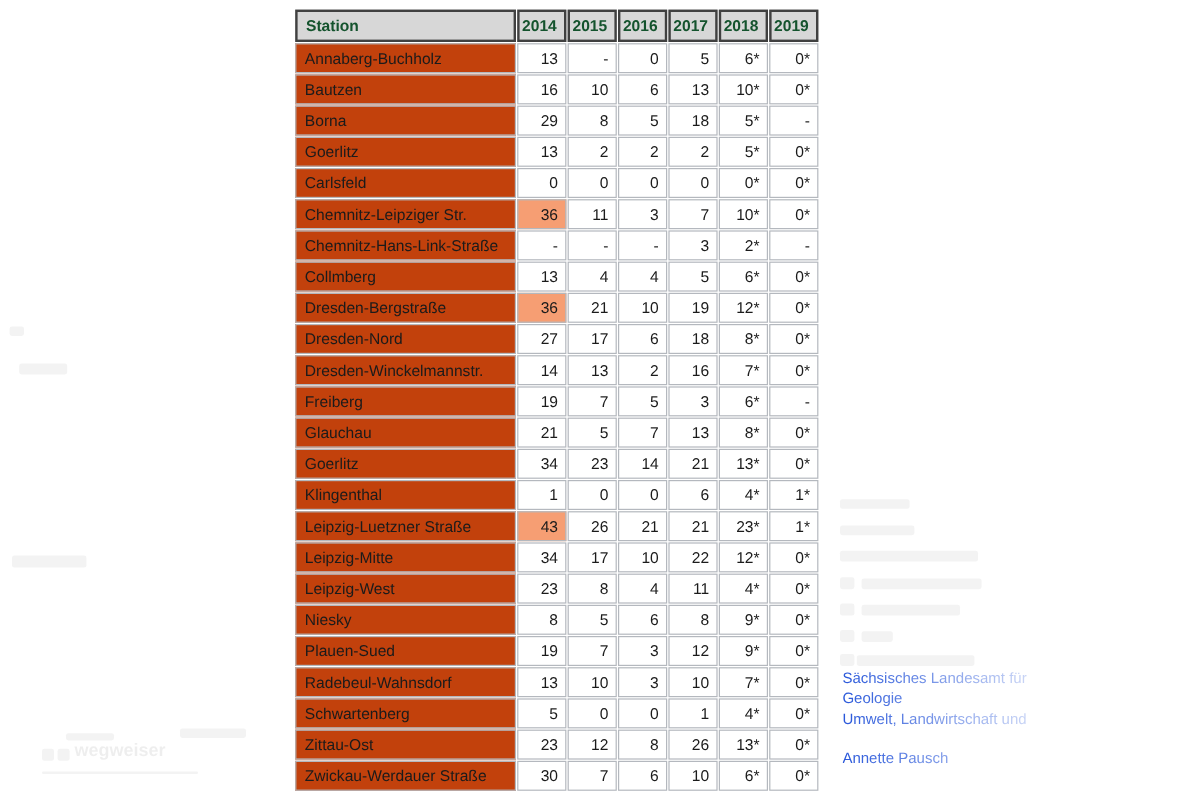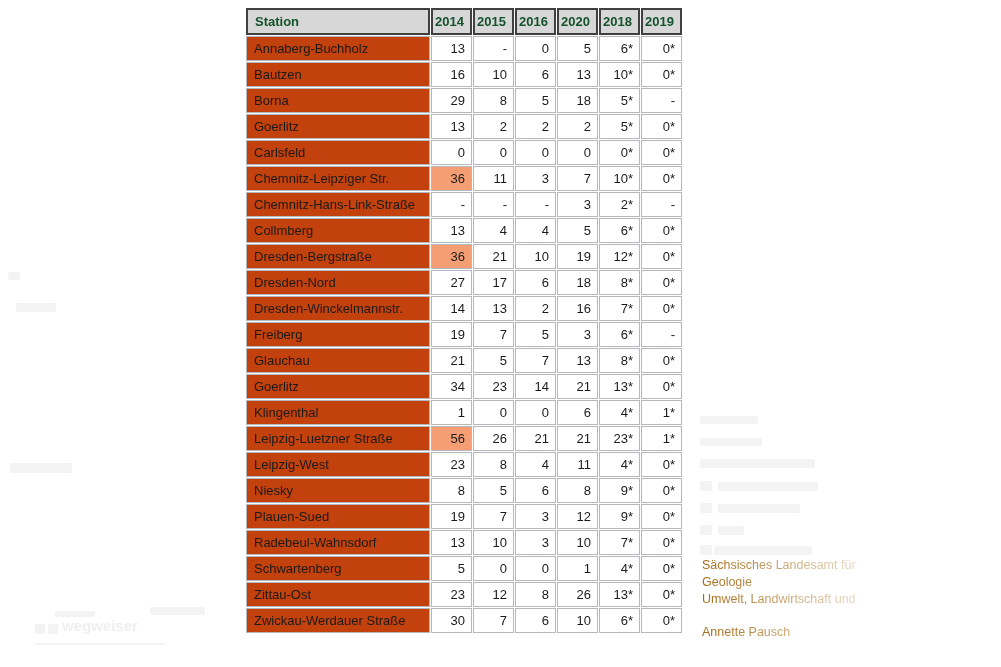--- a/index.html
+++ b/index.html
@@ -48,21 +48,21 @@
     padding: 0 6px 0 2px;
     text-align: right;
   }
 
   
   .wm-right {
     position: absolute; left: 702px; top: 557px;
     width: 190px;
     font-size: 12.5px;
     line-height: 17px;
-    color: #a16207;
+    color: #1d4ed8;
     -webkit-mask-image: linear-gradient(to right, rgba(0,0,0,.95) 0, rgba(0,0,0,.45) 55%, rgba(0,0,0,.08) 100%);
     mask-image: linear-gradient(to right, rgba(0,0,0,.95) 0, rgba(0,0,0,.45) 55%, rgba(0,0,0,.08) 100%);
   }
   .wm-right .wm-gap { height: 8px; }
 
   
   .smudge {
     position: absolute;
     background: #f3f3f3;
     border-radius: 2px;
@@ -78,21 +78,21 @@
 
 <div id="stage">
 
   <table id="station-table">
     <thead>
       <tr id="header-row">
           <th class="c-station">Station</th>
           <th class="c-year">2014</th>
           <th class="c-year">2015</th>
           <th class="c-year">2016</th>
-          <th class="c-year">2020</th>
+          <th class="c-year">2017</th>
           <th class="c-year">2018</th>
           <th class="c-year">2019</th>
         </tr>
     </thead>
     <tbody id="table-body">
         <tr>
           <td class="c-station">Annaberg-Buchholz</td>
           <td class="c-year">13</td>
           <td class="c-year">-</td>
           <td class="c-year">0</td>
@@ -221,26 +221,35 @@
           <td class="c-station">Klingenthal</td>
           <td class="c-year">1</td>
           <td class="c-year">0</td>
           <td class="c-year">0</td>
           <td class="c-year">6</td>
           <td class="c-year">4*</td>
           <td class="c-year">1*</td>
         </tr>
         <tr>
           <td class="c-station">Leipzig-Luetzner Straße</td>
-          <td class="c-year" style="background: rgb(246, 158, 115);">56</td>
+          <td class="c-year" style="background: rgb(246, 158, 115);">43</td>
           <td class="c-year">26</td>
           <td class="c-year">21</td>
           <td class="c-year">21</td>
           <td class="c-year">23*</td>
           <td class="c-year">1*</td>
+        </tr>
+        <tr>
+          <td class="c-station">Leipzig-Mitte</td>
+          <td class="c-year">34</td>
+          <td class="c-year">17</td>
+          <td class="c-year">10</td>
+          <td class="c-year">22</td>
+          <td class="c-year">12*</td>
+          <td class="c-year">0*</td>
         </tr>
         <tr>
           <td class="c-station">Leipzig-West</td>
           <td class="c-year">23</td>
           <td class="c-year">8</td>
           <td class="c-year">4</td>
           <td class="c-year">11</td>
           <td class="c-year">4*</td>
           <td class="c-year">0*</td>
         </tr>

